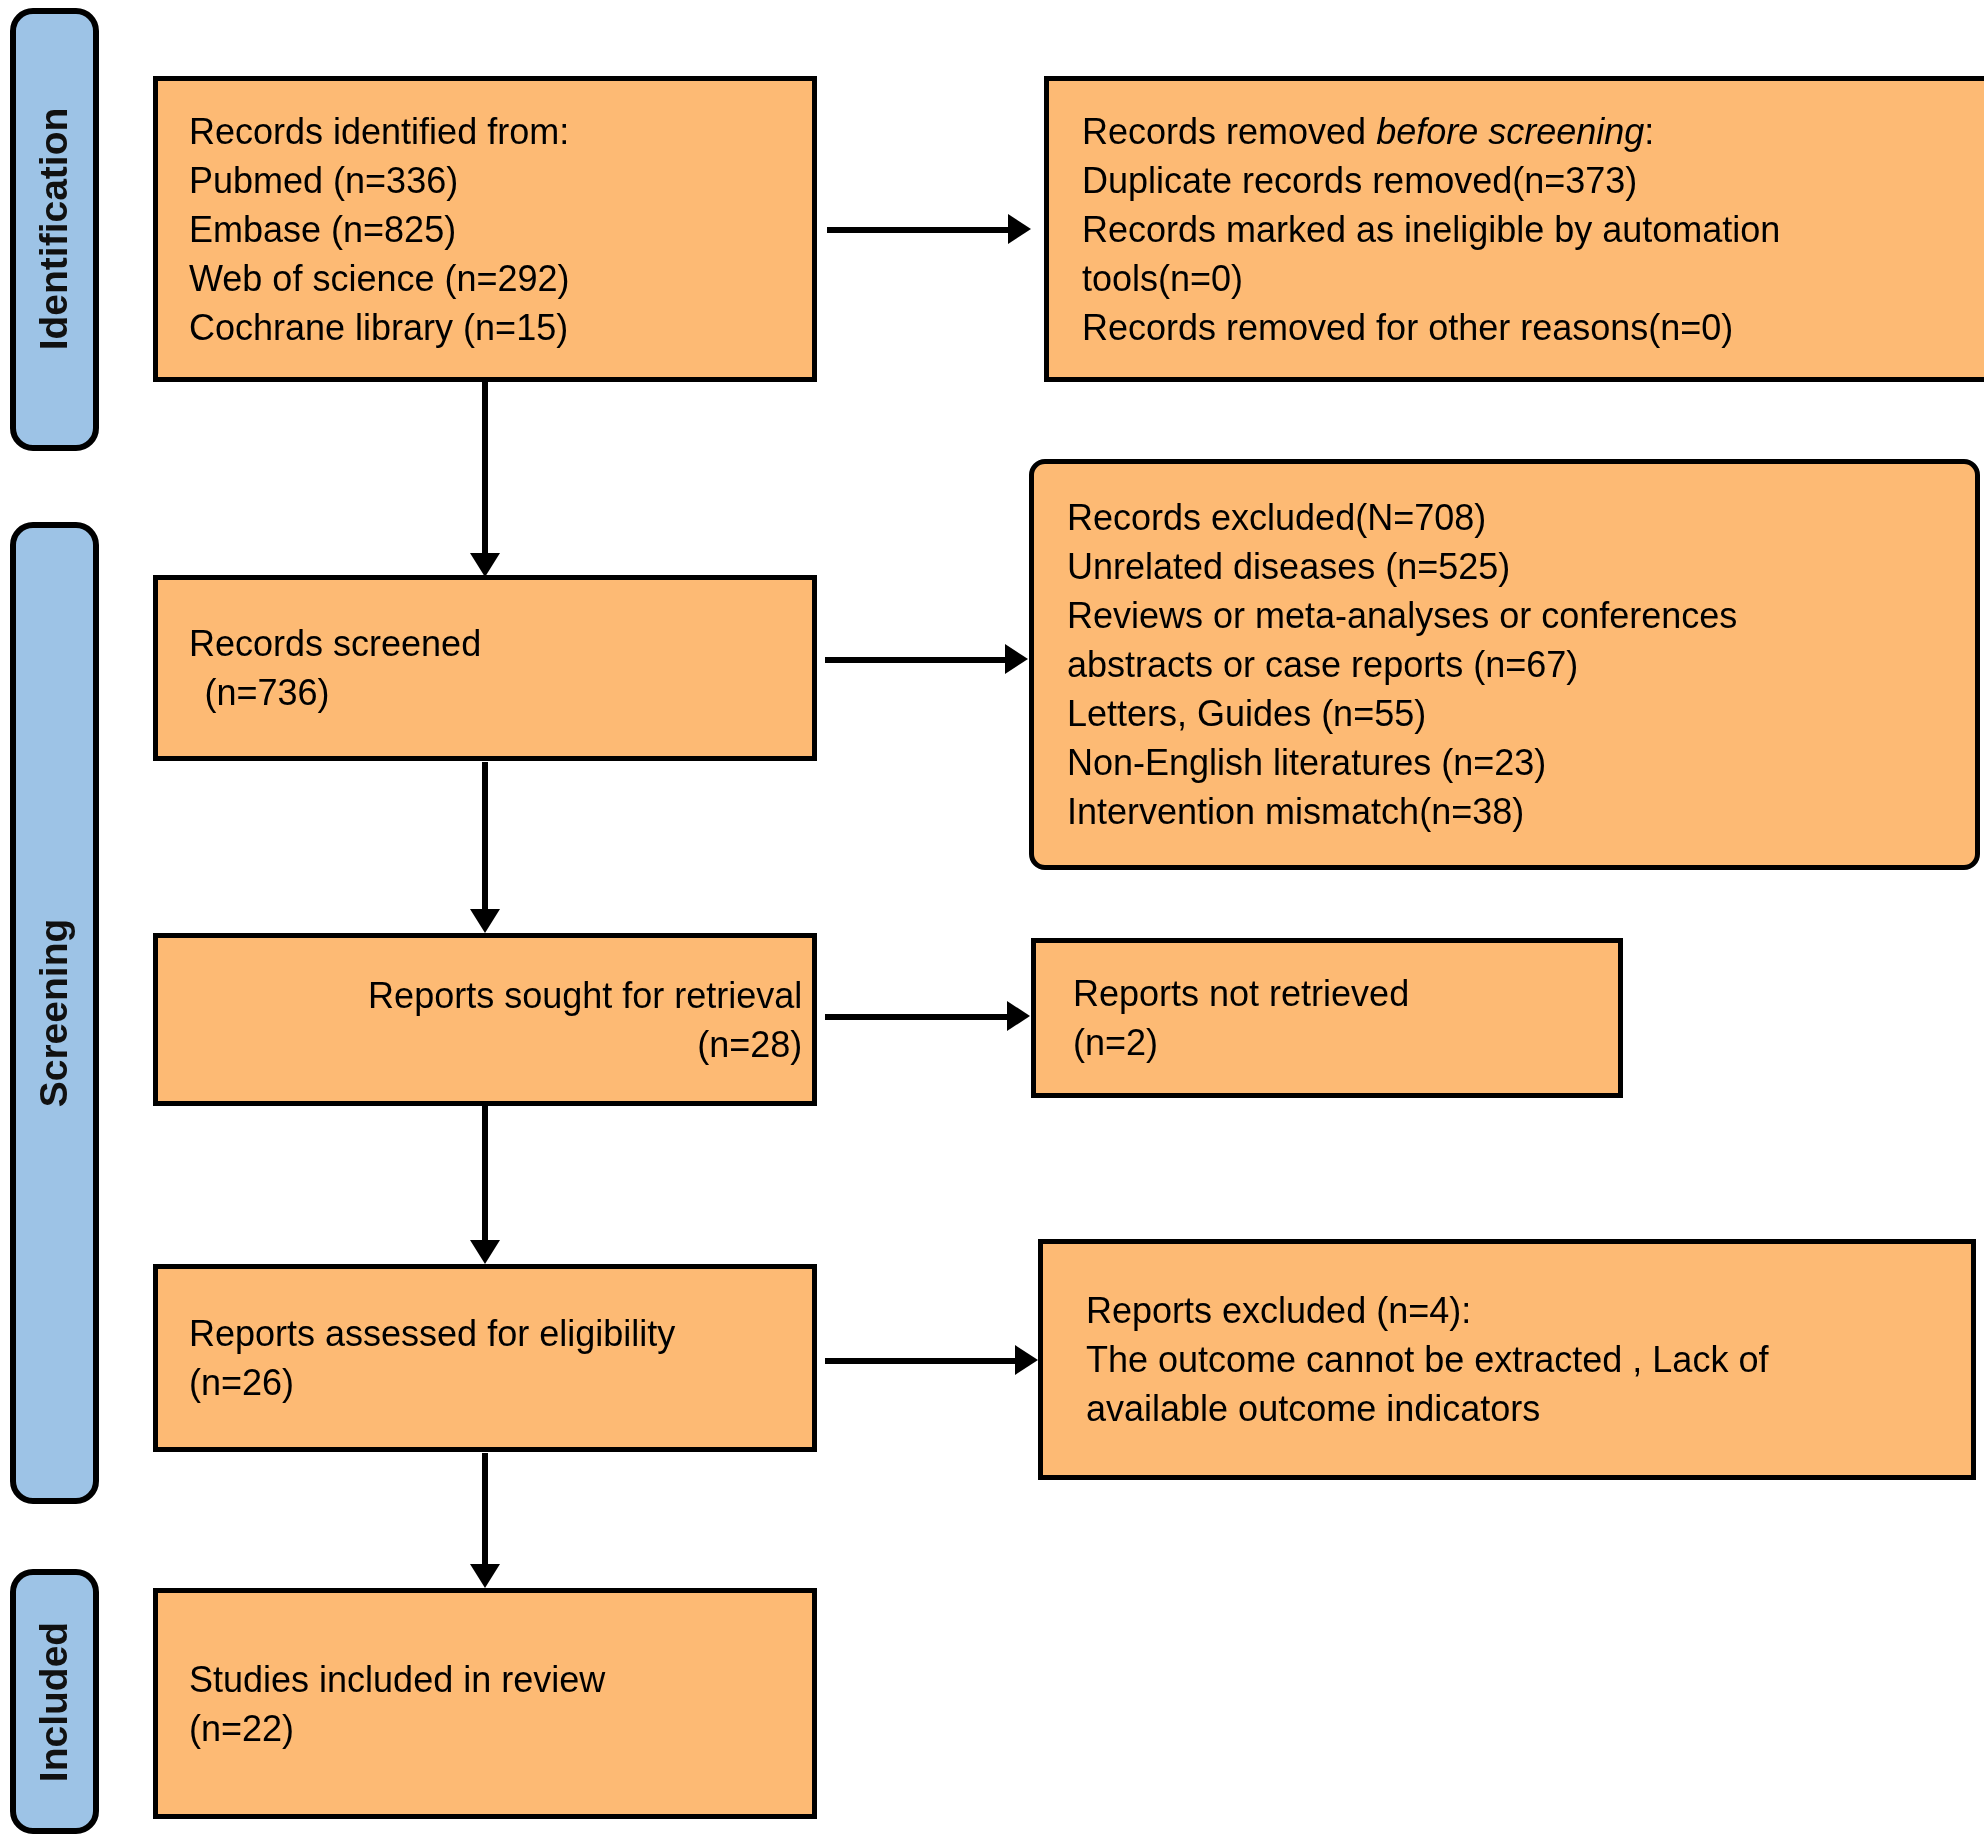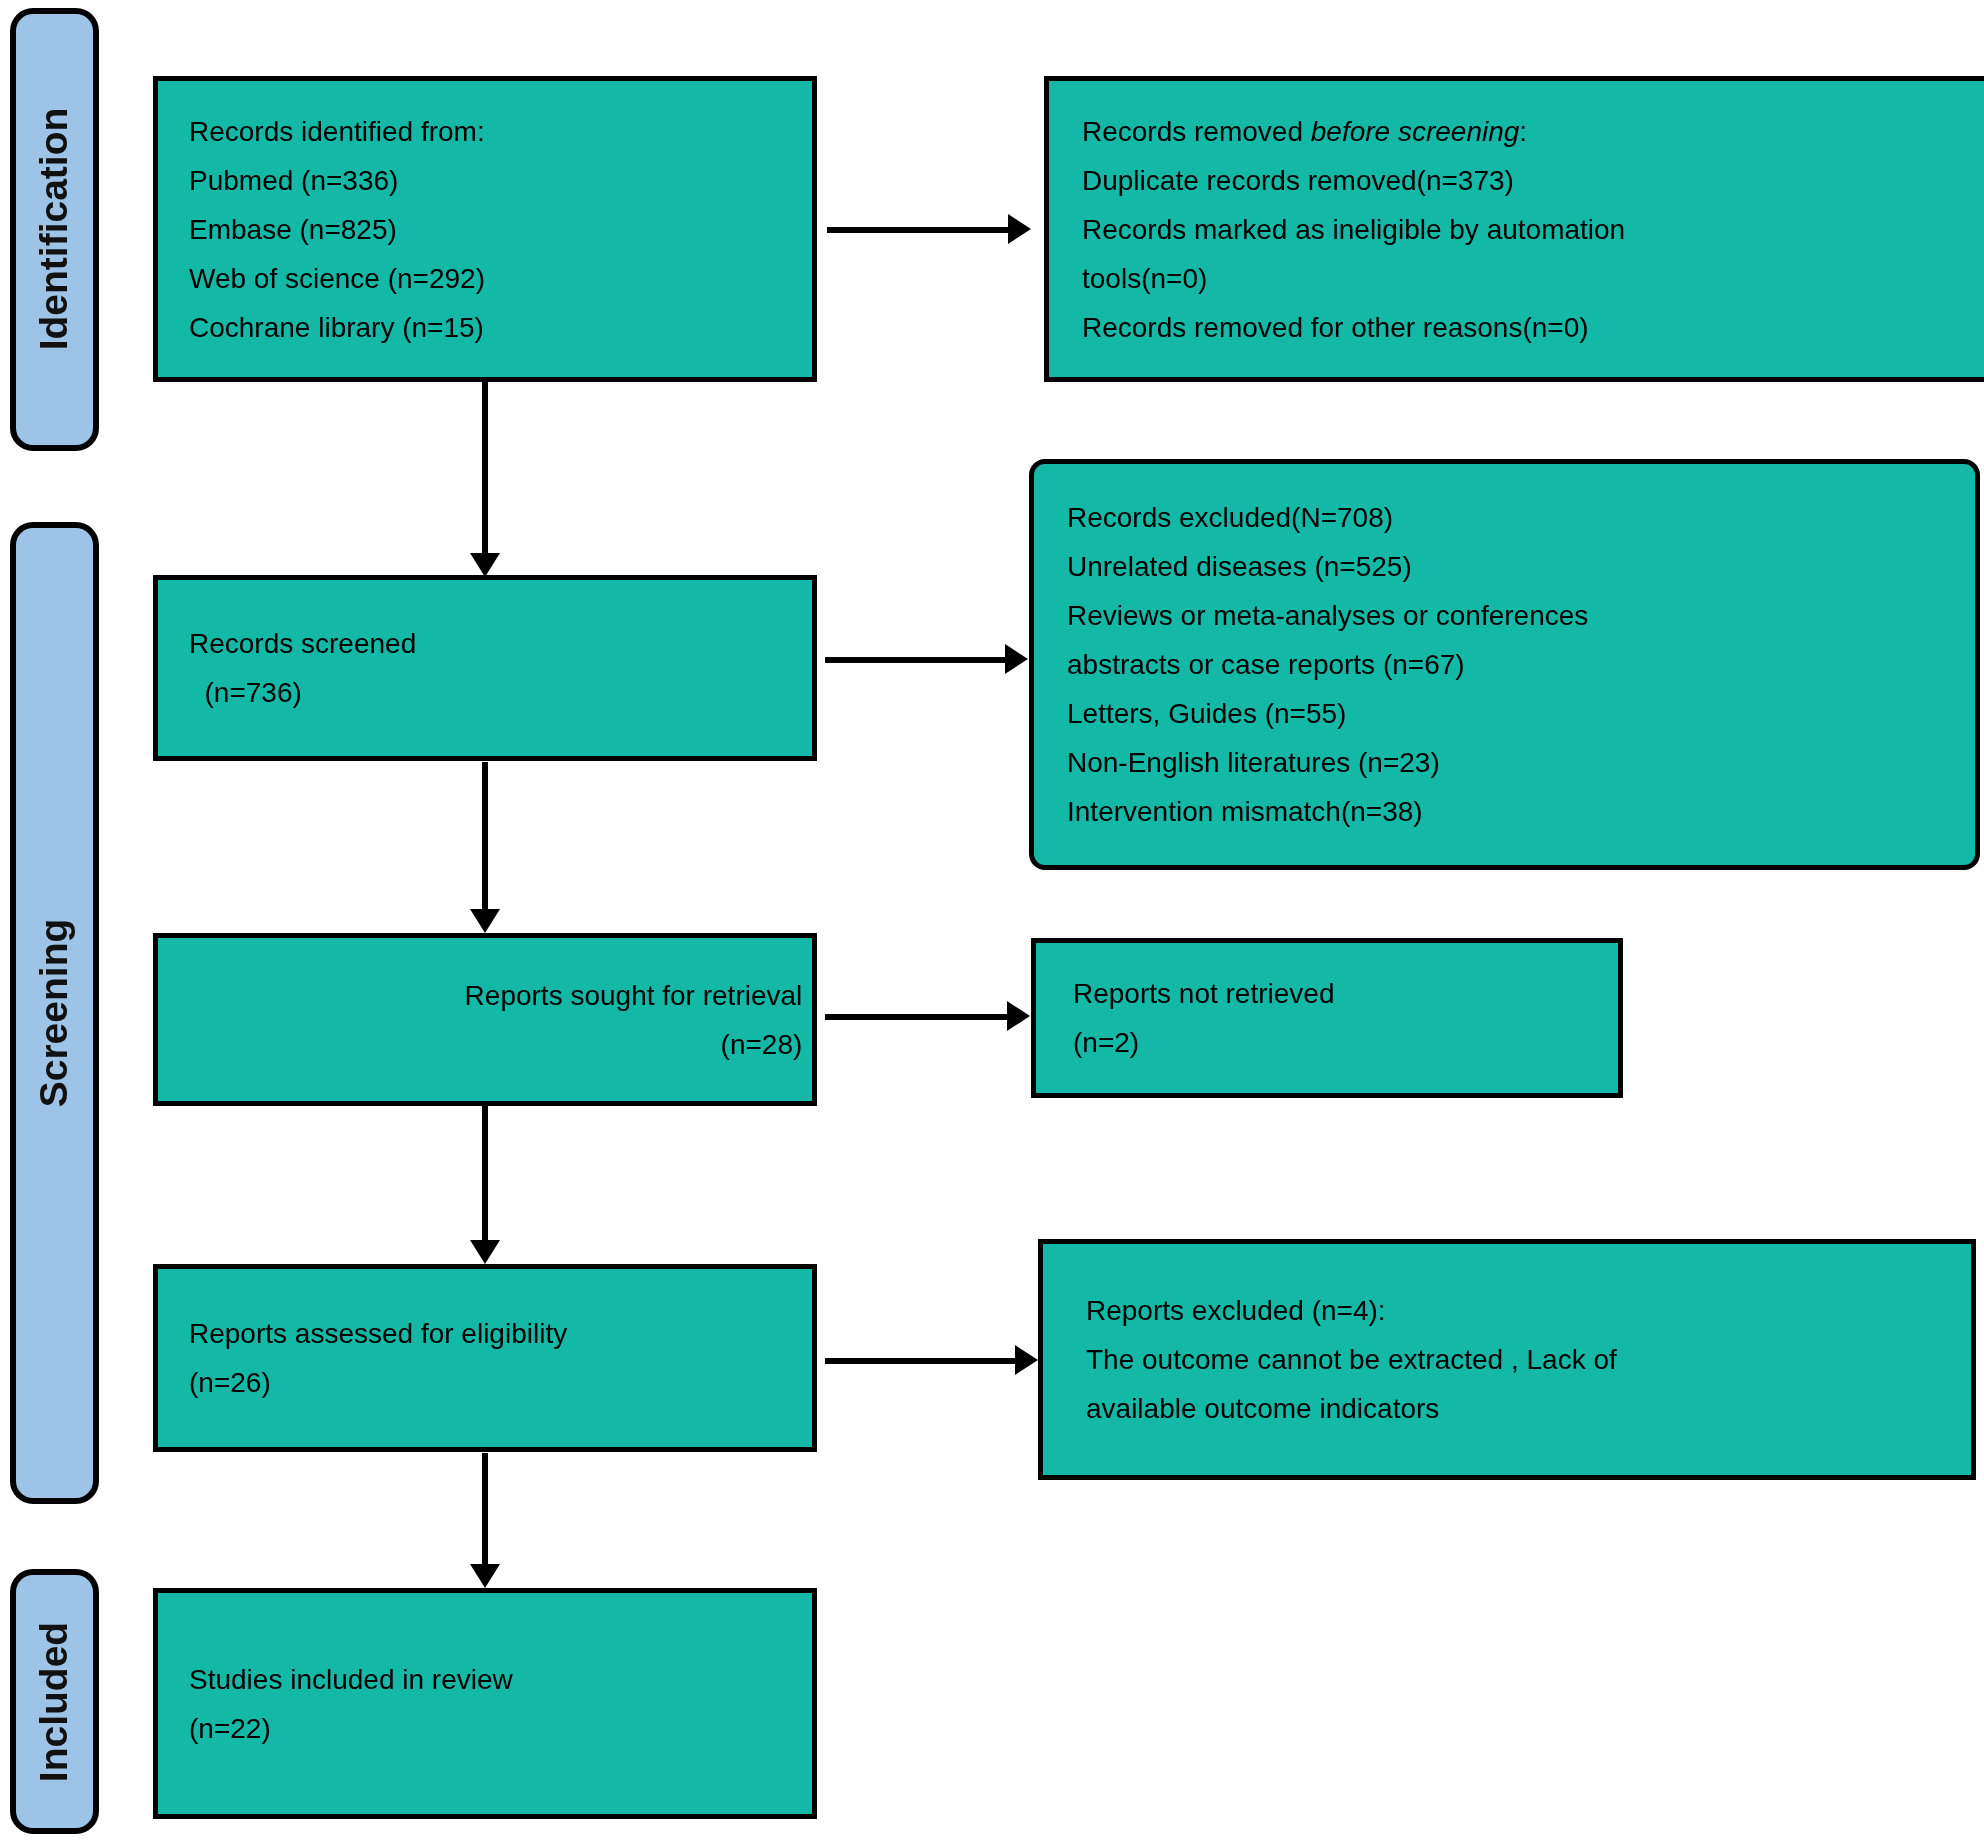--- a/index.html
+++ b/index.html
@@ -19,25 +19,25 @@
     display:flex;align-items:center;justify-content:center;
   }
   .stage span{
     transform:rotate(-90deg);
     white-space:nowrap;
     font-size:39px;font-weight:bold;color:#111;
   }
   
   .fbox{
     position:absolute;
-    background:#14b8a6;
+    background:#fdba74;
     border:5.8px solid #000;
     box-sizing:border-box;
     display:flex;flex-direction:column;justify-content:center;
-    font-size:28px;line-height:49px;
+    font-size:36px;line-height:49px;
   }
   .fbox .ln{white-space:normal;}
   .fbox .indent{padding-left:15.5px;}
   .italic{font-style:italic;}
   
   .shaft-h{position:absolute;height:5.8px;background:#000;}
   .shaft-v{position:absolute;width:5.8px;background:#000;}
   .head-right{
     position:absolute;width:0;height:0;
     border-top:15.5px solid transparent;

